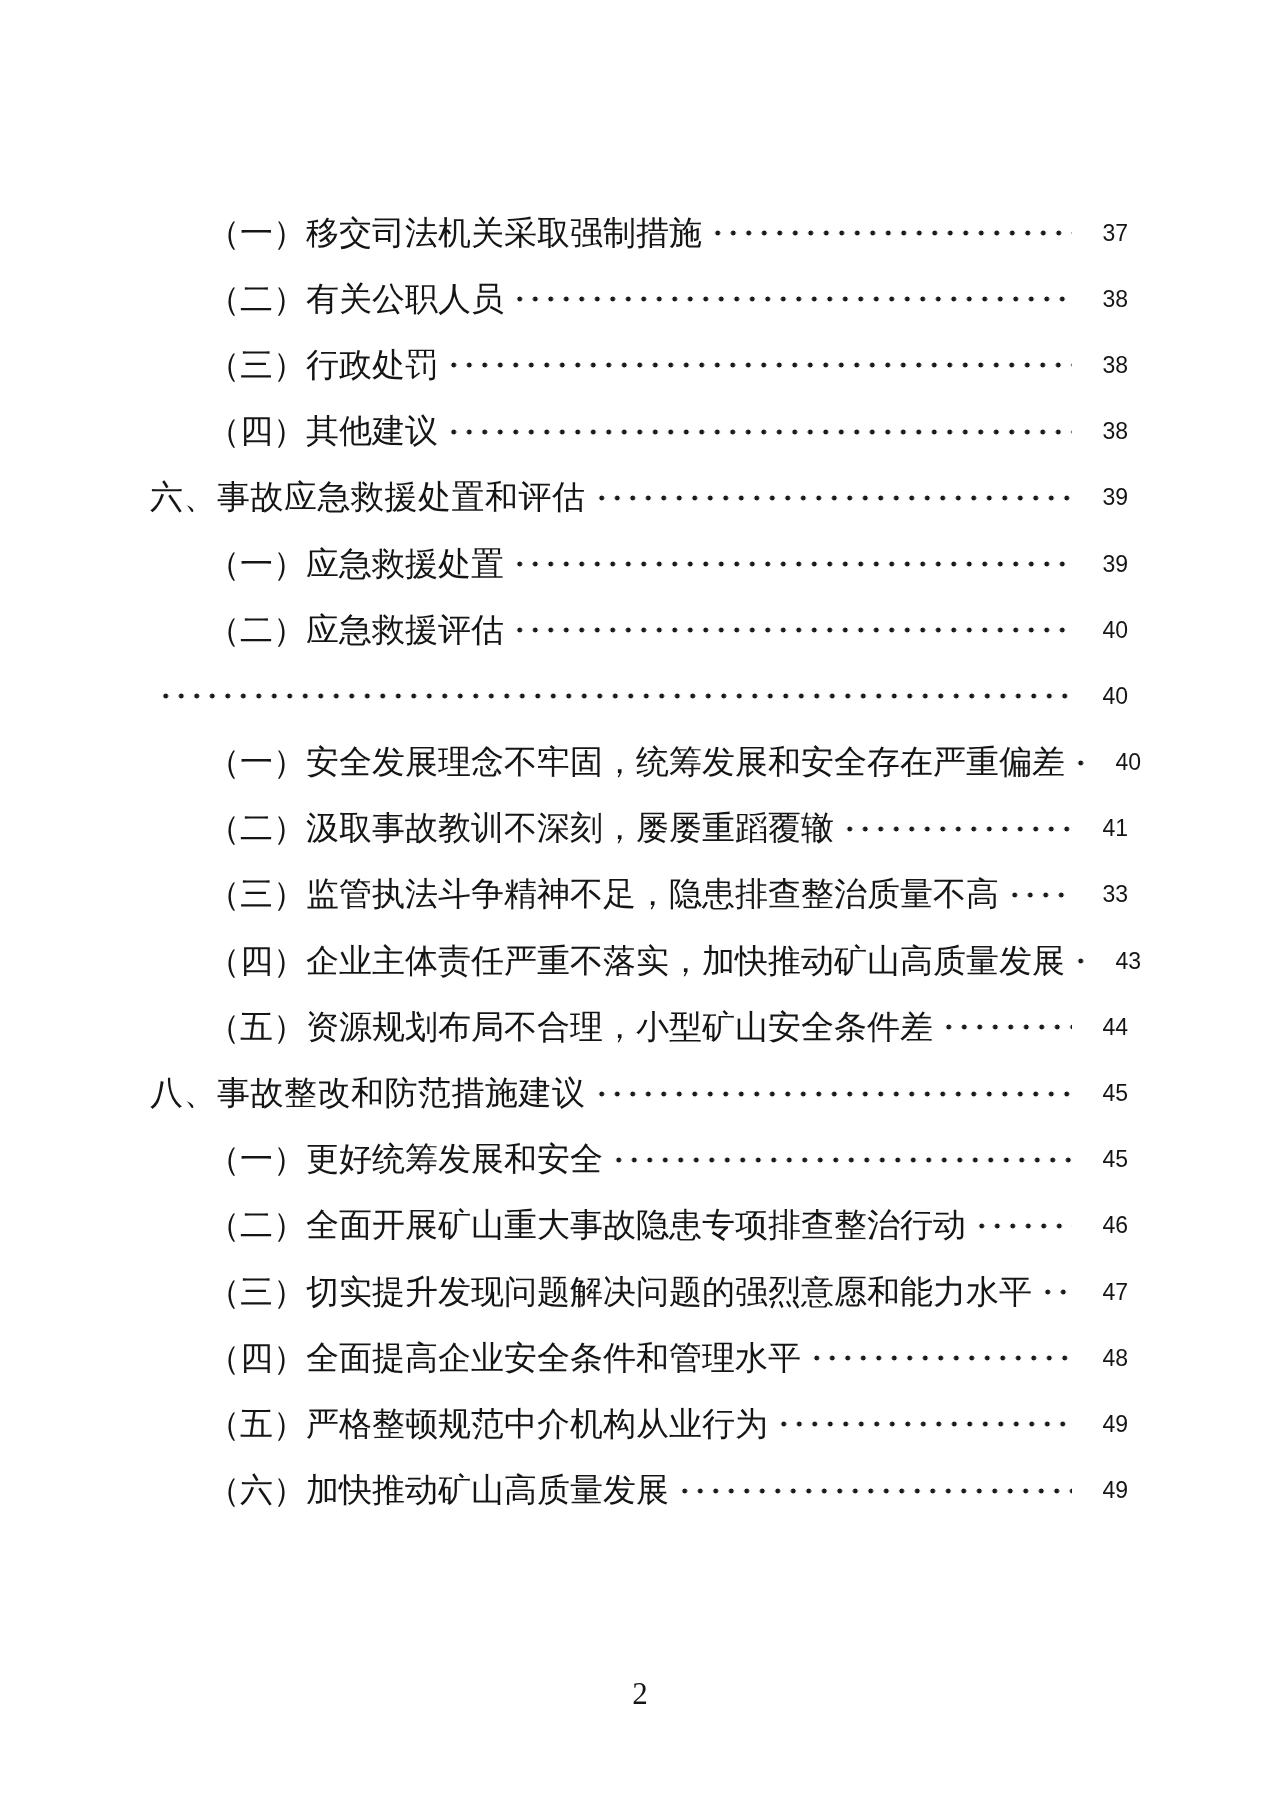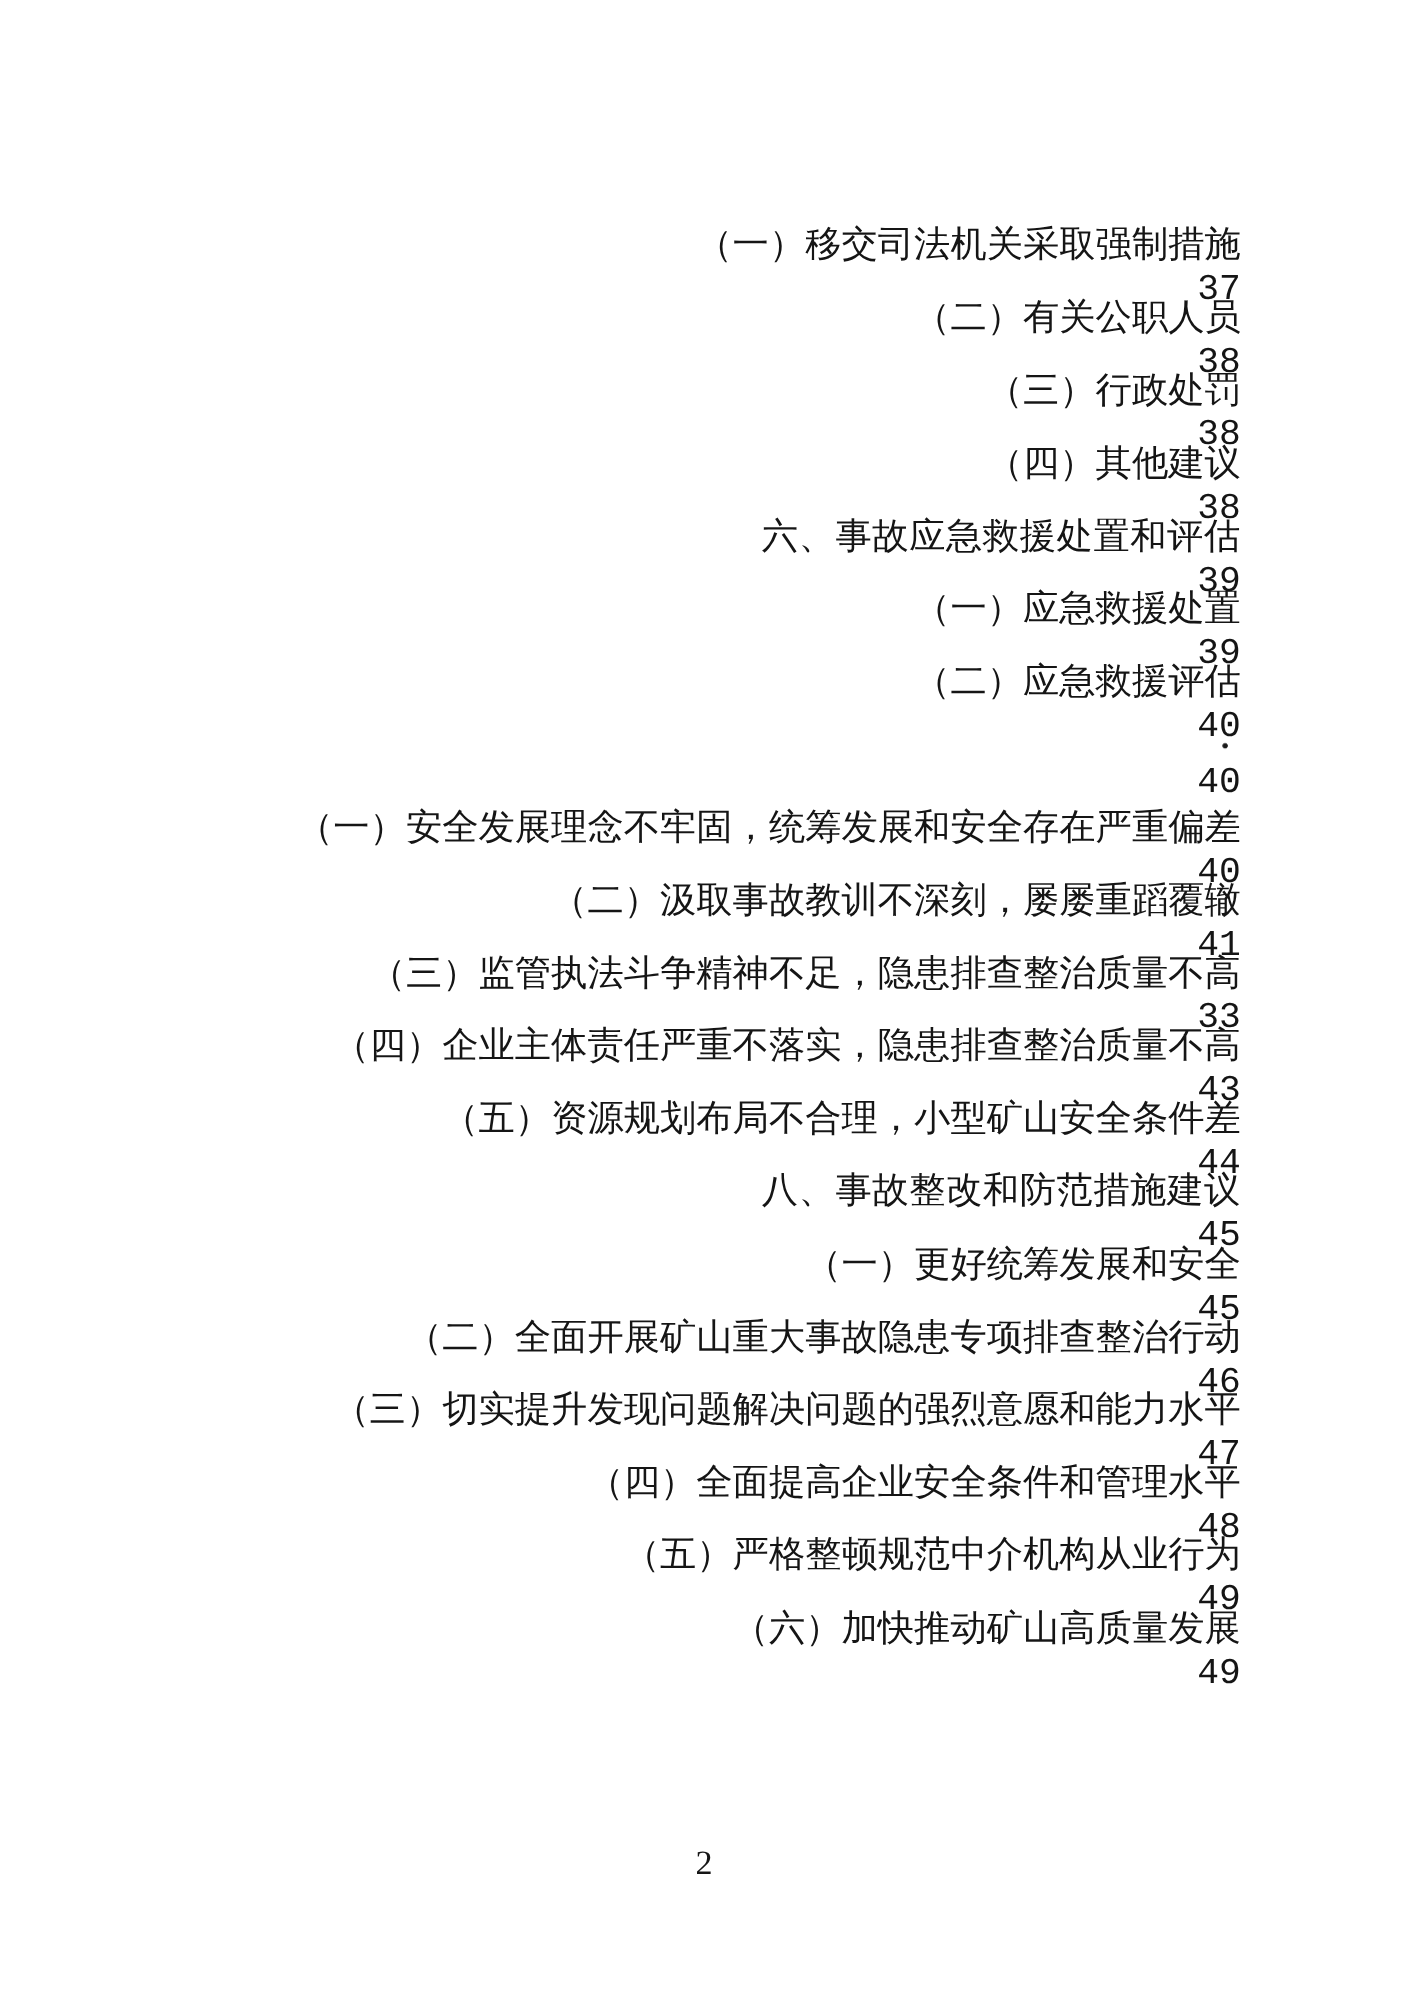--- a/index.html
+++ b/index.html
@@ -17,25 +17,24 @@
     color: #151515;
   }
   .toc {
     position: absolute;
     left: 150px;
     top: 200px;
     width: 978px;
   }
   .row {
     display: flex;
-    align-items: flex-end;
+    align-items: center;
     height: 66.2px;
     font-size: 33px;
     line-height: 66.2px;
-    flex-direction: column;
   }
   .row .label {
     white-space: nowrap;
     line-height: normal;
   }
   .row.l2 {
     padding-left: 57px;
   }
   .row.l1 .label {
     font-weight: 400;
@@ -49,23 +48,23 @@
     background-image: radial-gradient(circle, #1a1a1a 2.1px, rgba(0,0,0,0) 2.8px);
     background-size: 15.5px 8px;
     background-repeat: repeat-x;
     background-position: 2px center;
     min-width: 14px;
   }
   .pagenum {
     flex: 0 0 auto;
     min-width: 46px;
     text-align: right;
-    font-size: 33px;
+    font-size: 23px;
     line-height: normal;
-    font-family: Liberation Mono, monospace;
+    font-family: Liberation Sans, sans-serif;
   }
   .footer {
     position: absolute;
     left: 0;
     top: 1676px;
     width: 100%;
     text-align: center;
     font-size: 31px;
     font-family: "Liberation Serif", serif;
     color: #151515;
@@ -136,21 +135,21 @@
       <span class="pagenum">41</span>
     </div>
 
     <div class="row l2">
       <span class="label">（三）监管执法斗争精神不足，隐患排查整治质量不高</span>
       <span class="dots"></span>
       <span class="pagenum">33</span>
     </div>
 
     <div class="row l2">
-      <span class="label">（四）企业主体责任严重不落实，隐患排查整治质量不高</span>
+      <span class="label">（四）企业主体责任严重不落实，加快推动矿山高质量发展</span>
       <span class="dots"></span>
       <span class="pagenum">43</span>
     </div>
 
     <div class="row l2">
       <span class="label">（五）资源规划布局不合理，小型矿山安全条件差</span>
       <span class="dots"></span>
       <span class="pagenum">44</span>
     </div>
 

